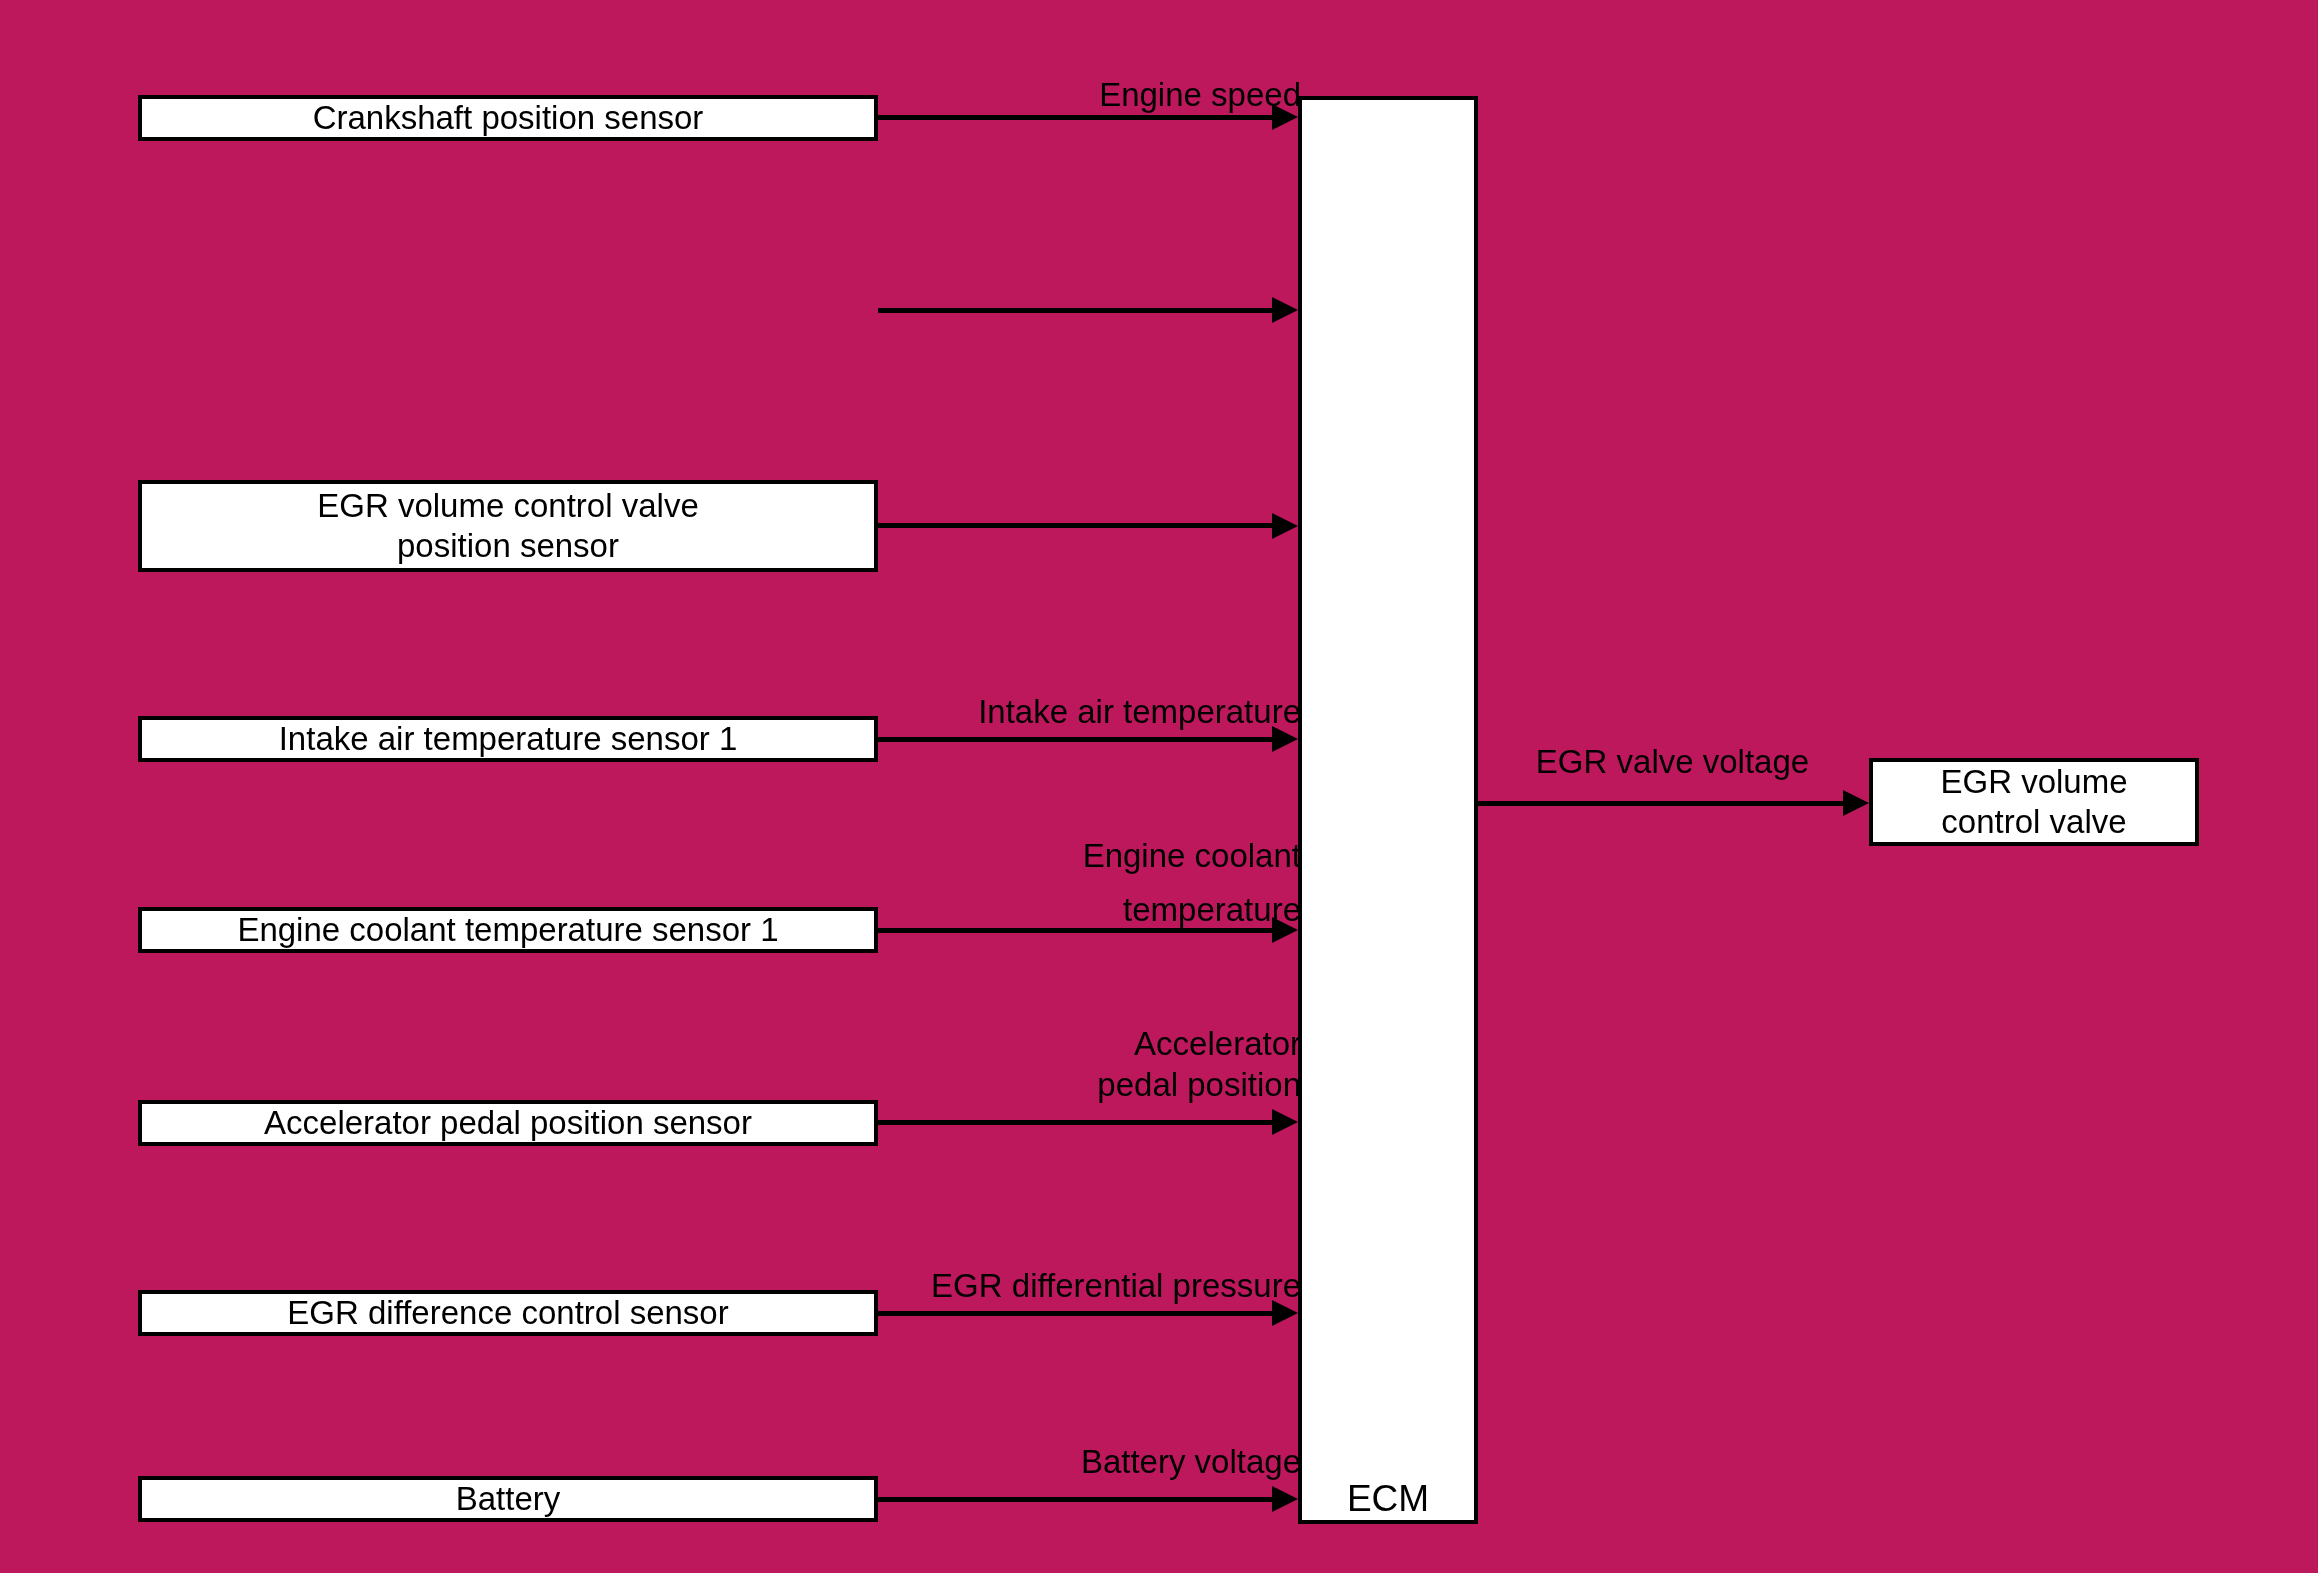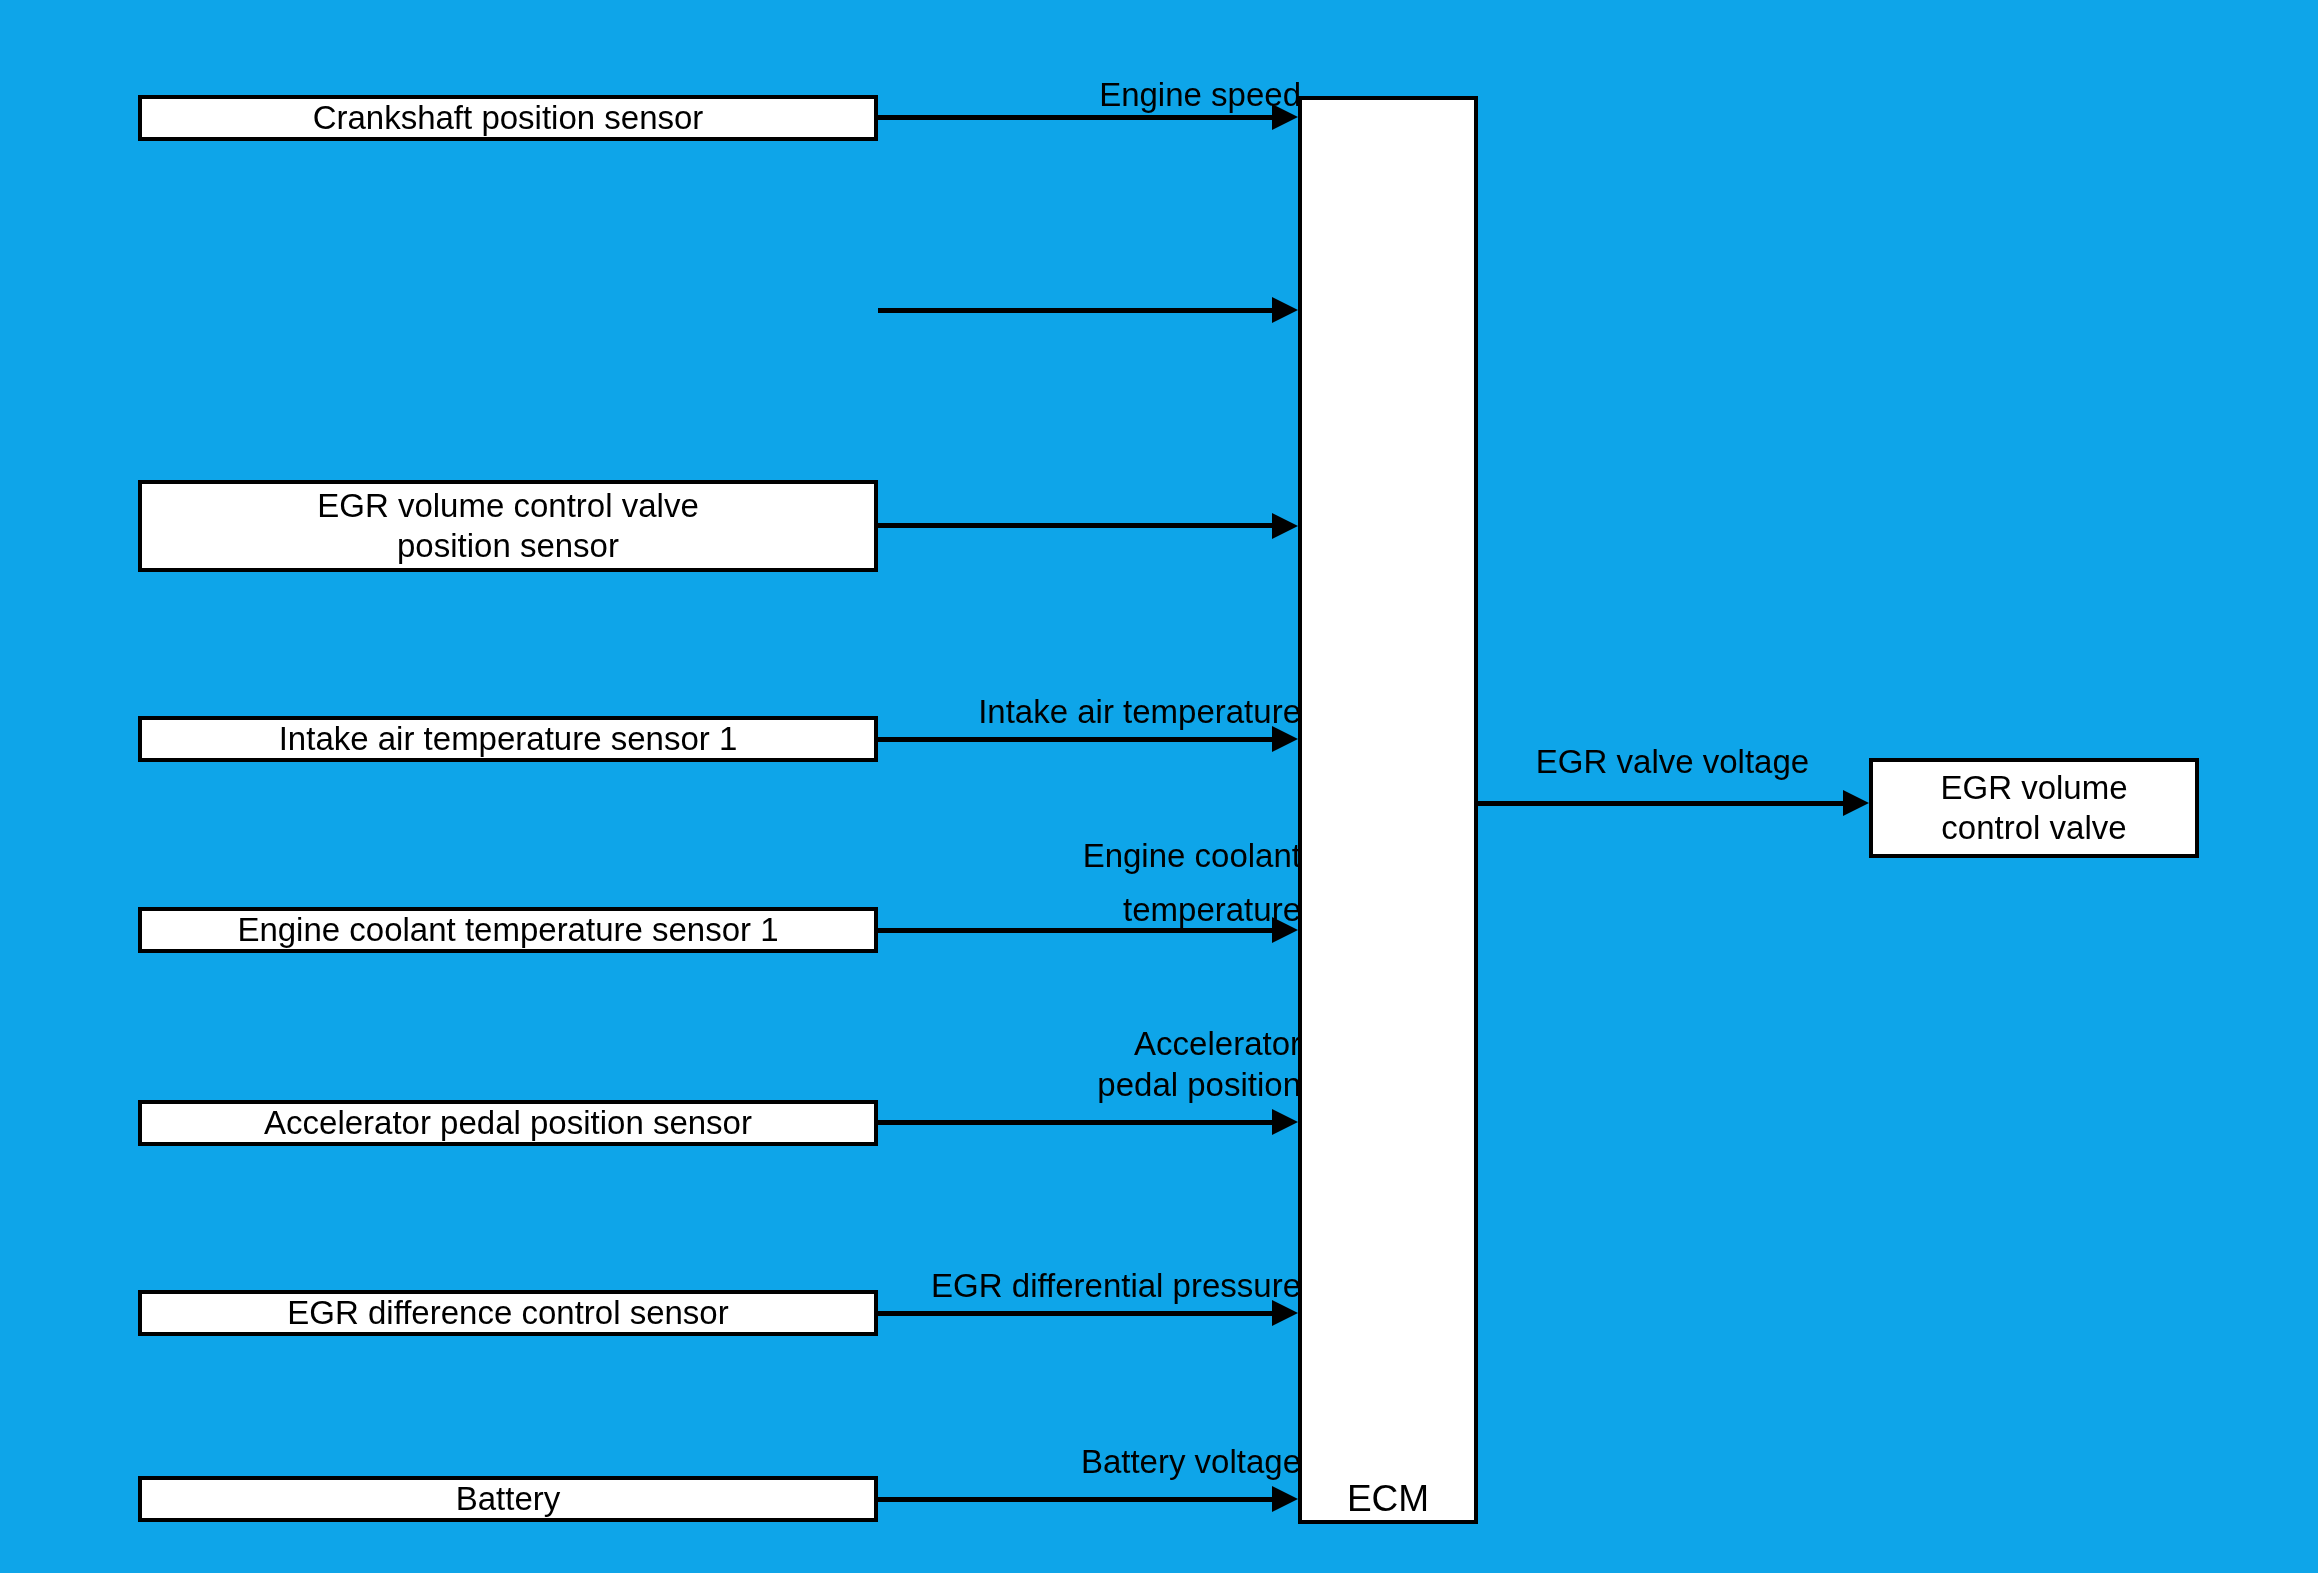--- a/index.html
+++ b/index.html
@@ -1,20 +1,20 @@
 <!DOCTYPE html>
 <html style="font-size:9.2px"><head>
 <meta charset="utf-8">
 <style>
   html, body { margin: 0; padding: 0; background: #ffffff; }
   #canvas {
     position: relative;
     width: 2319px;
     height: 1573px;
-    background: #0ea5e9;
+    background: #be185d;
     font-family: "Liberation Sans", sans-serif;
     color: #000000;
     text-decoration: underline;
   }
   .sbox {
     position: absolute;
     left: 138px;
     width: 740px;
     border: 4px solid #000000;
     background: #ffffff;
@@ -63,21 +63,21 @@
     display: flex;
     align-items: flex-end;
     justify-content: center;
     font-size: 37px;
   }
   #out-box {
     position: absolute;
     left: 1869px;
     top: 758px;
     width: 330px;
-    height: 100px;
+    height: 88px;
     border: 4px solid #000000;
     background: #ffffff;
     box-sizing: border-box;
     display: flex;
     align-items: center;
     justify-content: center;
     text-align: center;
     font-size: 33px;
     line-height: 40px;
     white-space: pre-line;

